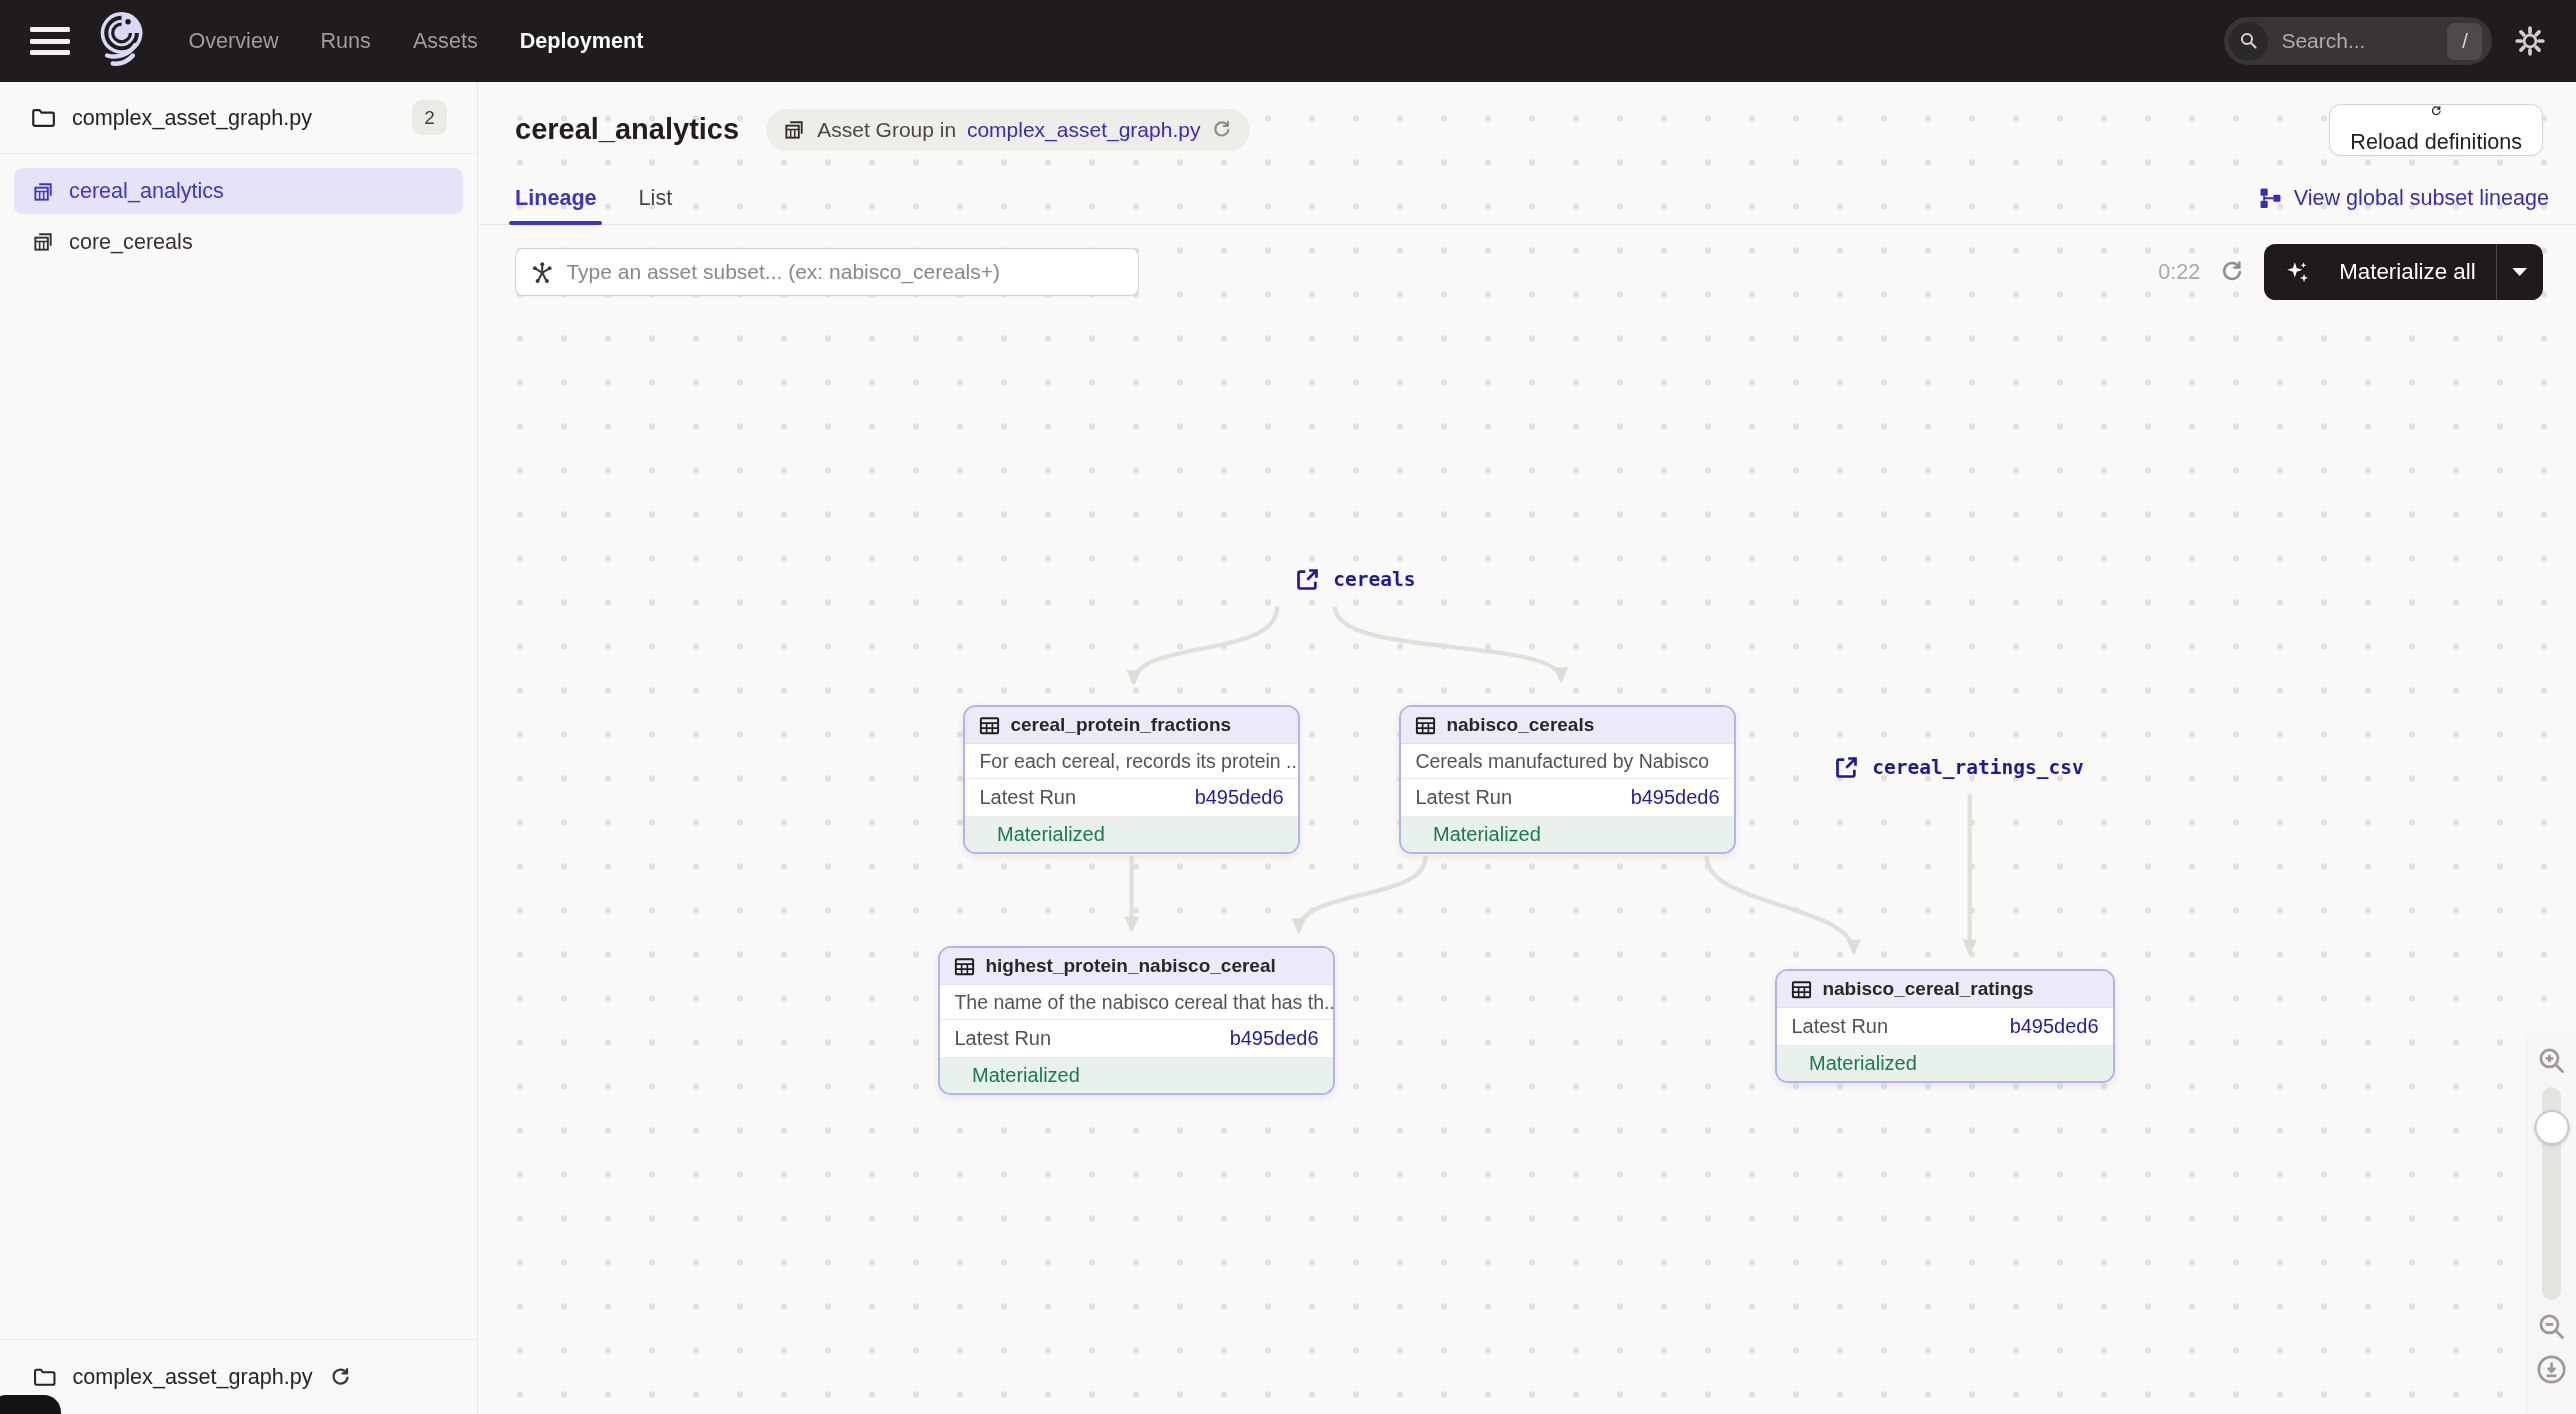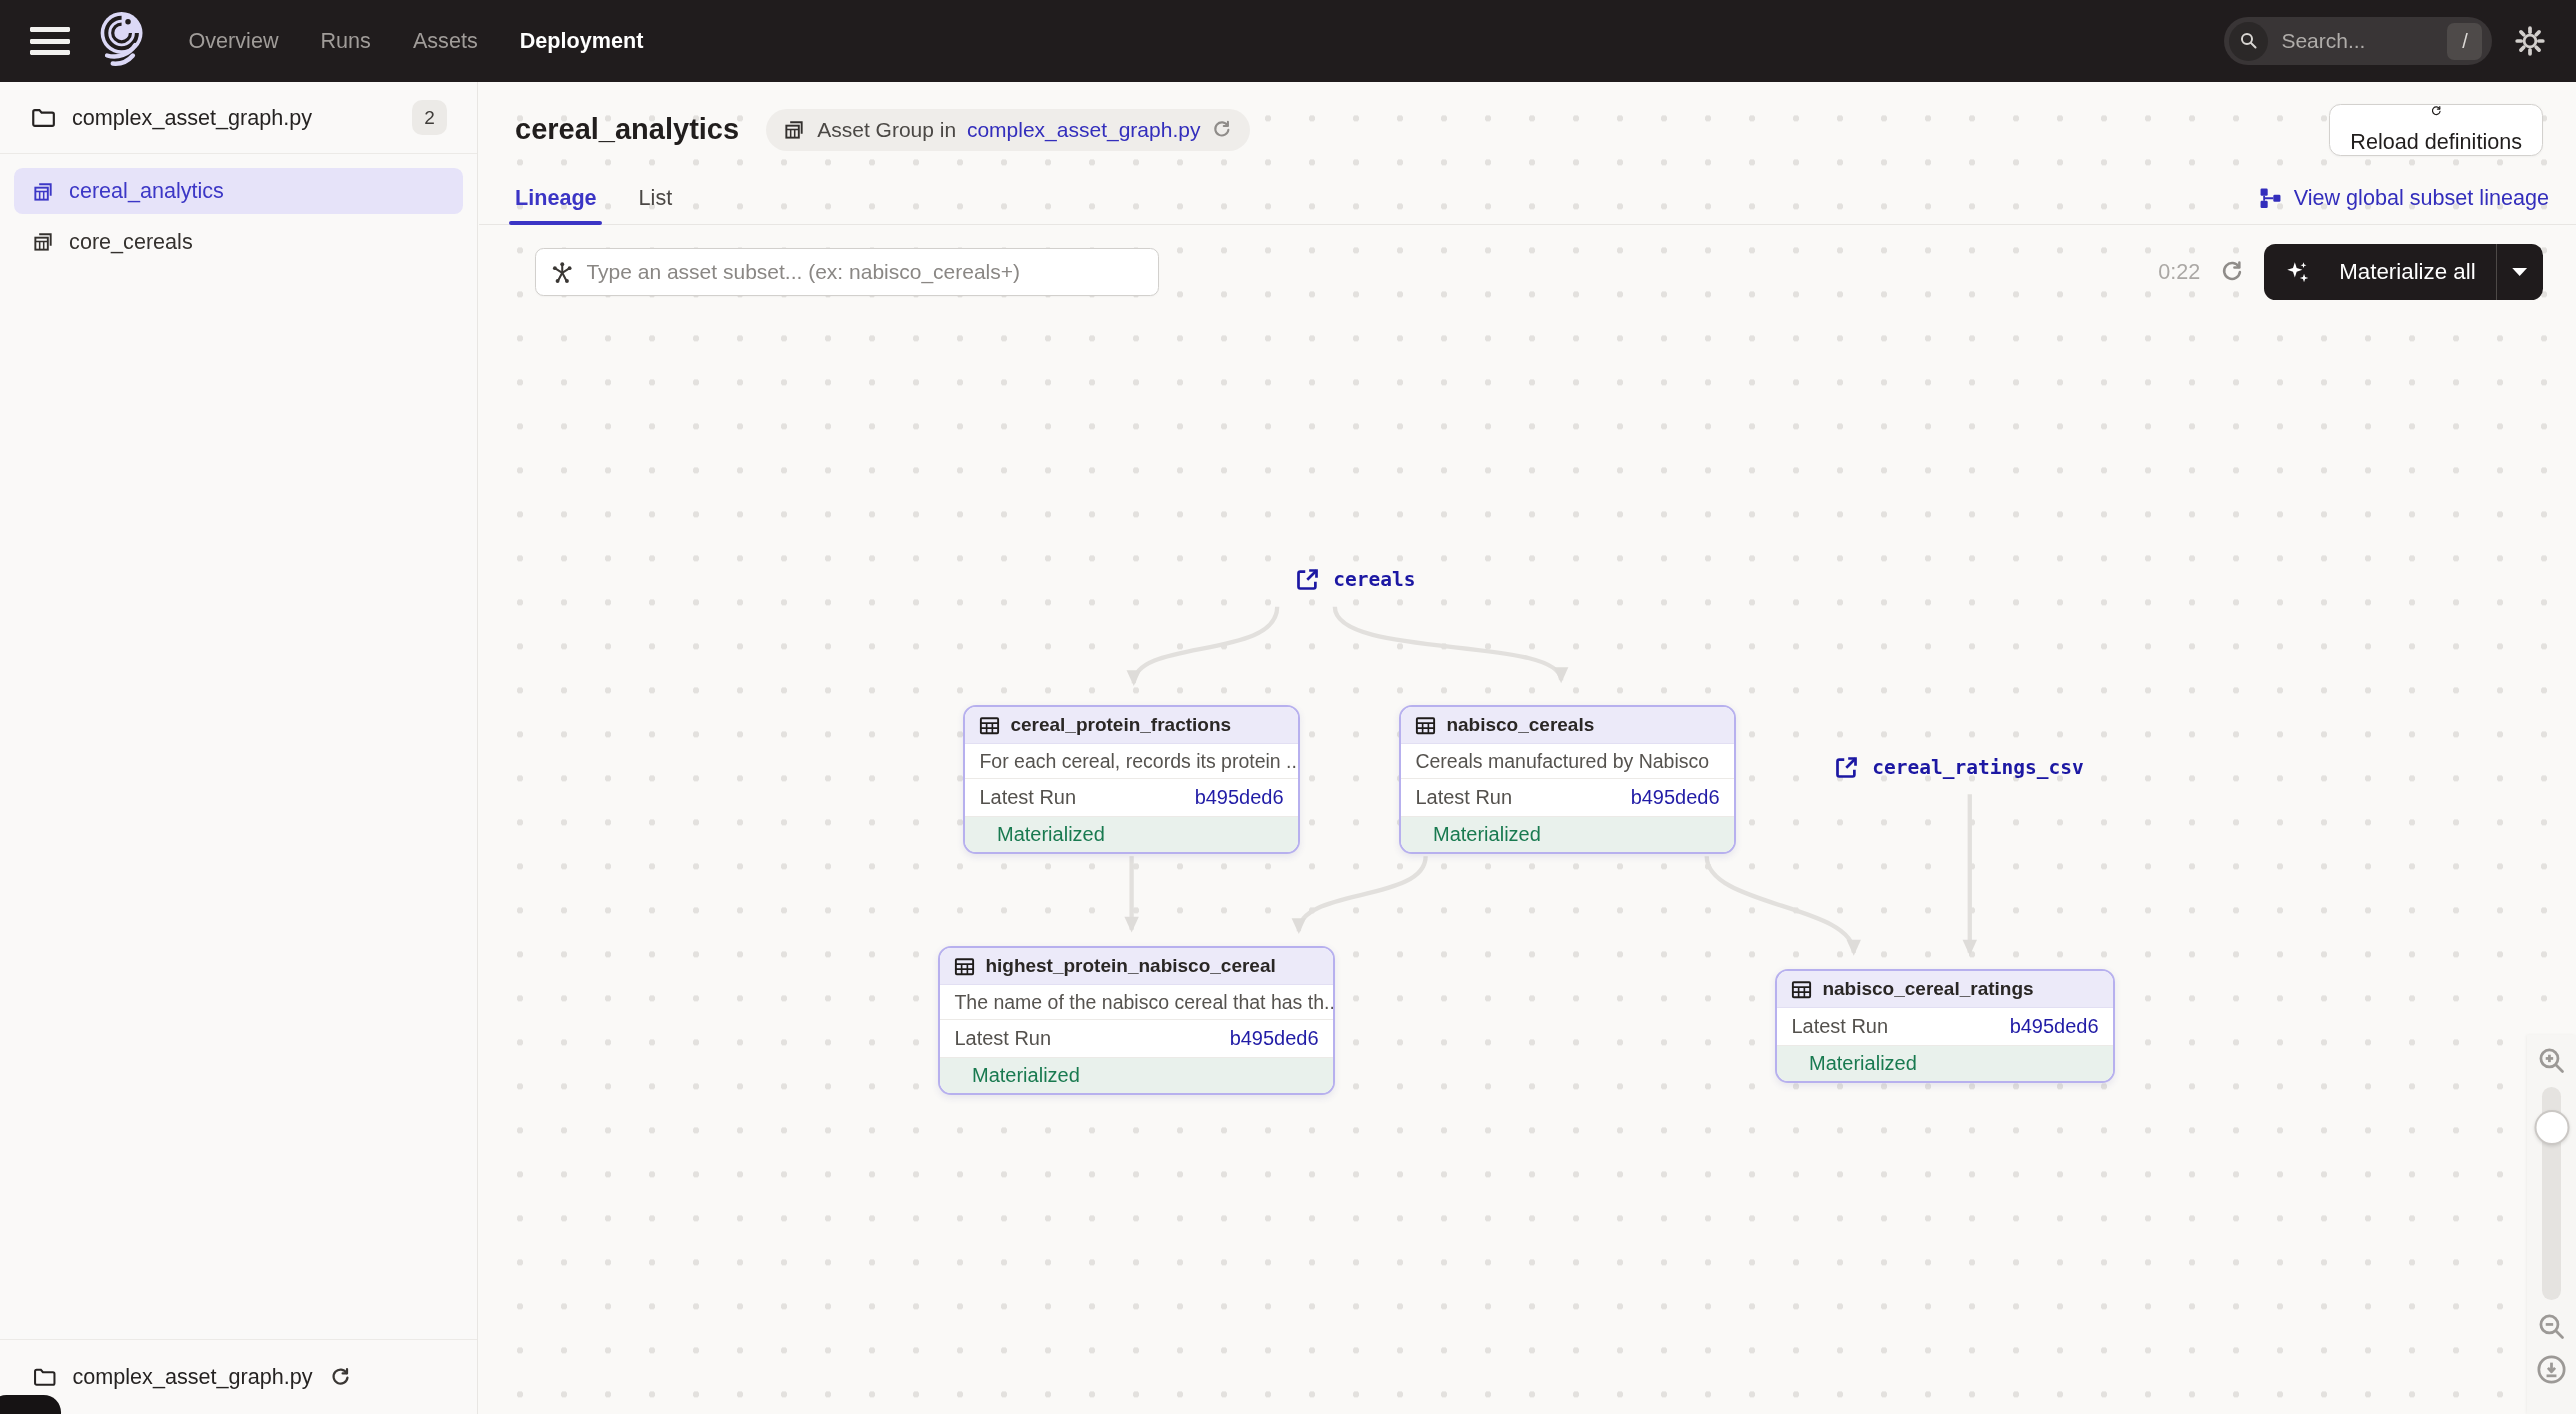--- a/index.html
+++ b/index.html
@@ -67,21 +67,21 @@
     align-items:center;position:relative;cursor:pointer;}
   .tab.active{color:#3B35C5;font-weight:700;}
   .tab.active::after{content:'';position:absolute;left:-5.8px;right:-5.8px;bottom:-1.4px;height:4.3px;
     background:#3B35C5;border-radius:2.2px;}
   .global-link{margin-left:auto;display:flex;gap:10.8px;align-items:center;color:#332EBC;
     font-size:21.6px;cursor:pointer;}
 
   .toolbar{display:flex;align-items:center;margin-top:19px;padding:0 33px 0 36px;}
   .subset-input{width:624px;height:48px;background:#FFFFFF;border:1.4px solid #D2D0CD;
     border-radius:8.6px;display:flex;align-items:center;gap:11.5px;padding:0 14.4px;
-    box-shadow:0 0.7px 1.4px rgba(0,0,0,.03);margin-left:20px;}
+    box-shadow:0 0.7px 1.4px rgba(0,0,0,.03);}
   .subset-input .glyph{color:#3A3734;display:flex;flex:none;}
   .subset-field{flex:1;min-width:0;border:none;outline:none;font-size:21px;color:#33302E;
     font-family:"Liberation Sans",sans-serif;background:transparent;}
   .subset-field::placeholder{color:#8A8784;}
   .toolbar-right{margin-left:auto;display:flex;align-items:center;gap:19px;}
   .timer{font-size:21.6px;color:#ABA8A5;}
   .toolbar-refresh{color:#8F8C89;display:flex;cursor:pointer;}
   .mat-btn{display:flex;height:56px;border-radius:11.5px;background:#1F1B1C;color:#FFFFFF;
     overflow:hidden;cursor:pointer;}
   .mat-main{display:flex;align-items:center;gap:29px;padding:0 20px;font-size:22.3px;}

